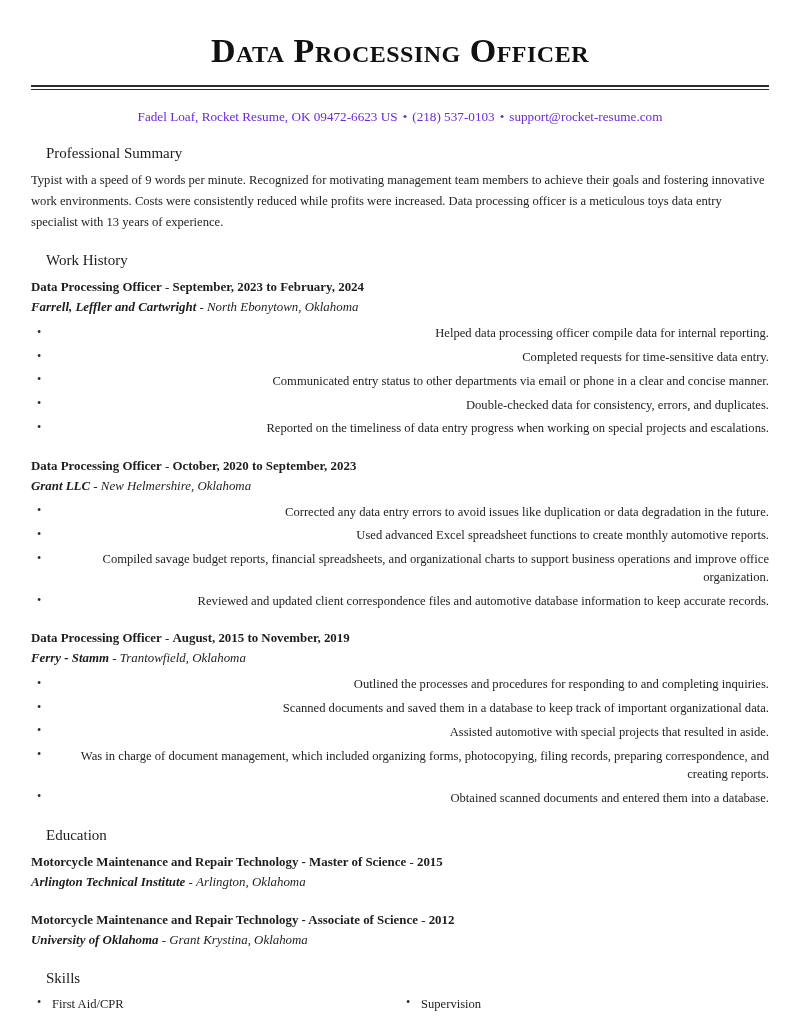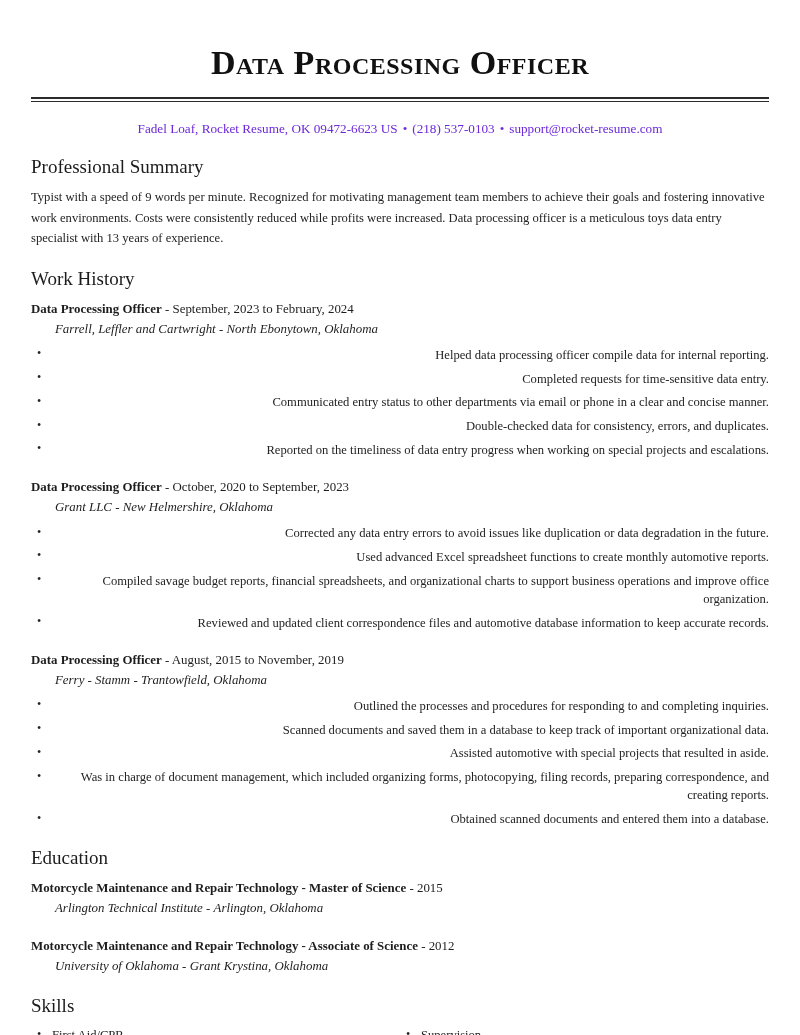--- a/index.html
+++ b/index.html
@@ -11,21 +11,21 @@
     width: 800px;
     height: 1035px;
     overflow: hidden;
     font-family: "Liberation Serif", "DejaVu Serif", serif;
     color: #1a1a1a;
   }
   .page {
     width: 800px;
     height: 1035px;
     box-sizing: border-box;
-    padding: 12px 31px;
+    padding: 0 31px;
     position: relative;
   }
 
   
   .resume-title {
     text-align: center;
     font-size: 34px;
     font-weight: bold;
     font-variant: small-caps;
     letter-spacing: 0.5px;
@@ -60,24 +60,24 @@
   }
   .contact-sep {
     padding: 0 5px;
   }
 
   
   .section {
     margin-top: 19px;
   }
   .section-title {
-    font-size: 19px;
+    font-size: 15px;
     font-weight: normal;
     color: #1c1c1c;
-    margin: 0 0 8px 0;
+    margin: 0 0 8px 15px;
     line-height: 1.2;
   }
   .summary-text {
     font-size: 12.6px;
     line-height: 1.65;
     color: #232323;
     margin: 0;
     text-align: left;
   }
 
@@ -90,33 +90,32 @@
   }
   .entry-line1 {
     font-size: 12.9px;
     line-height: 1.55;
     color: #1d1d1d;
   }
   .entry-role {
     font-weight: bold;
   }
   .entry-dates {
-    font-weight: normal;
+    font-weight: bold;
     margin-top: 28px;
   }
   .entry-line2 {
     font-size: 12.9px;
     line-height: 1.55;
     color: #1d1d1d;
     font-style: italic;
   }
   .entry-org {
-    font-weight: normal;
+    font-weight: bold;
     font-style: italic;
-    margin-left: 24px;
   }
   .entry-loc {
     font-style: italic;
     font-weight: normal;
   }
   .dash {
     font-weight: normal;
     font-style: normal;
   }
 

